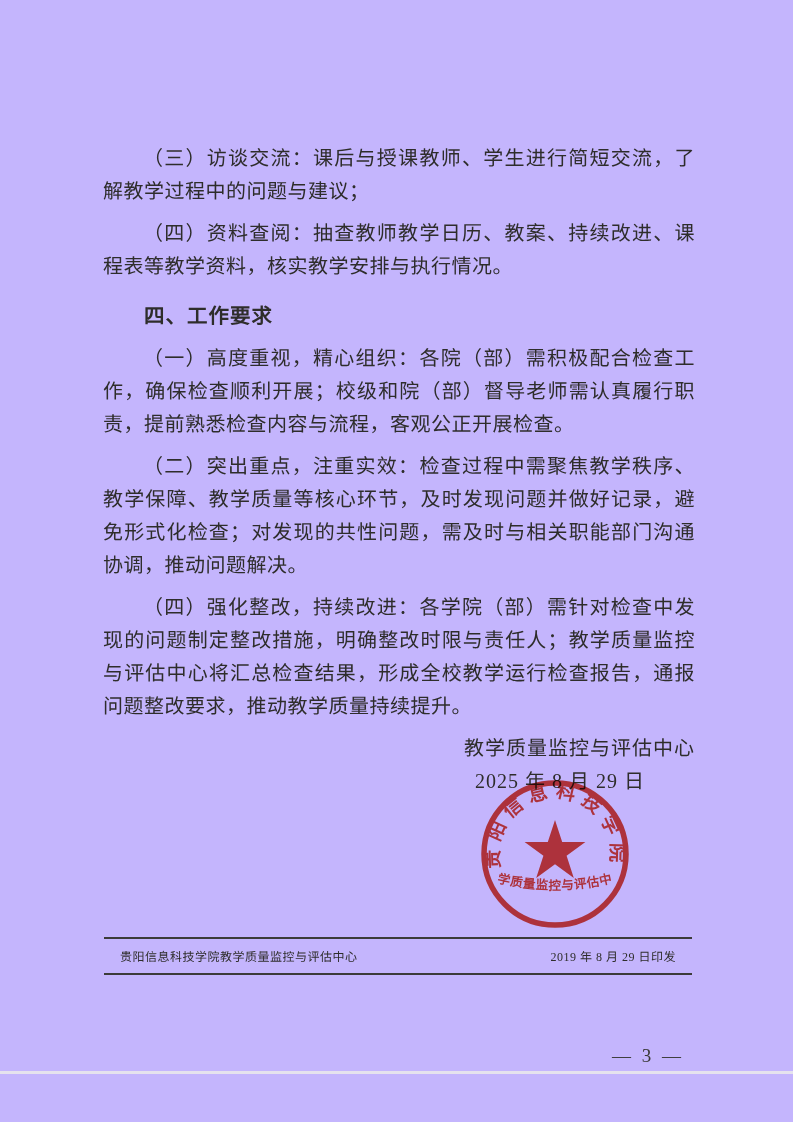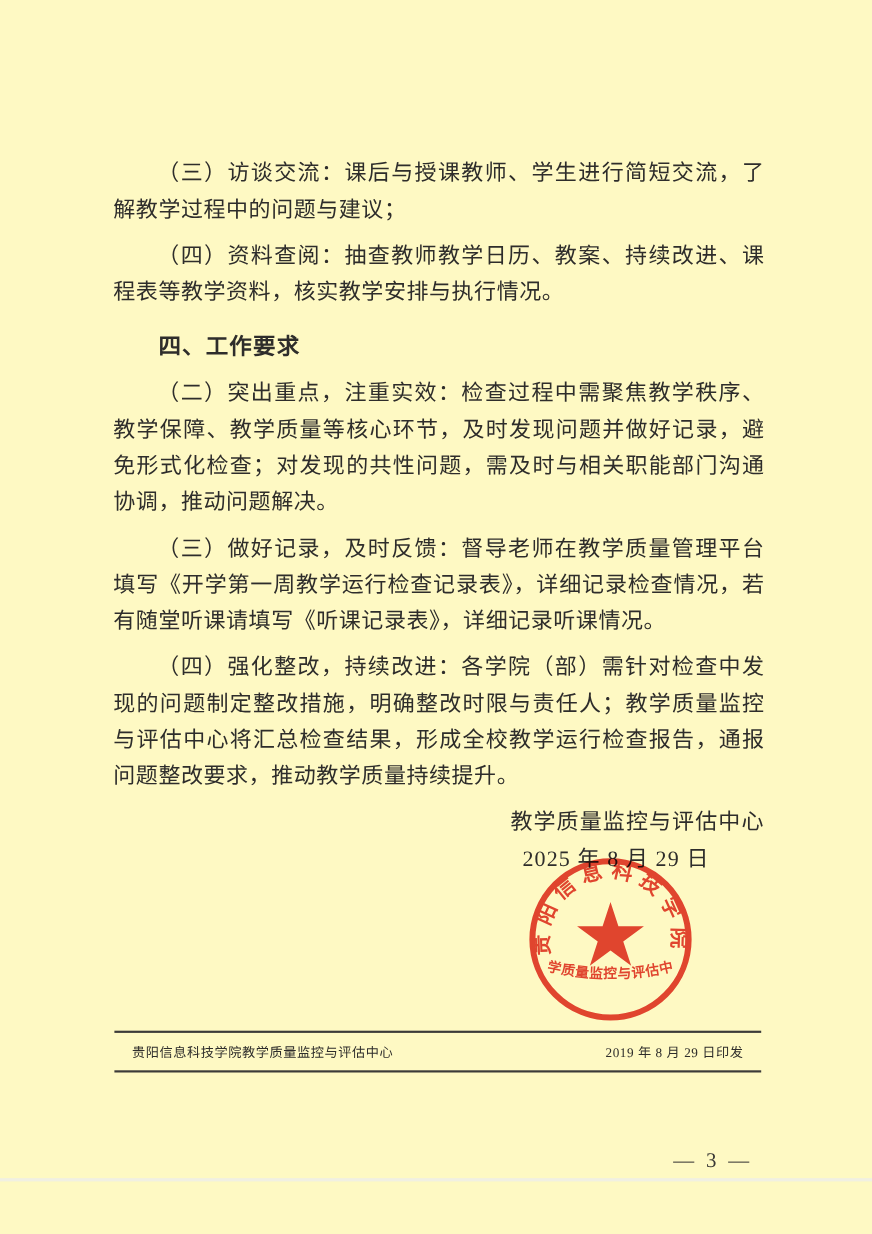--- a/index.html
+++ b/index.html
@@ -1,20 +1,20 @@
 <!DOCTYPE html>
 <html lang="zh-CN"><head>
 <meta charset="utf-8">
 <style>
   html, body { margin: 0; padding: 0; background: #ffffff; }
   .sheet {
     position: relative;
     width: 793px;
     height: 1122px;
-    background: #fef9c3;
+    background: #c4b5fd;
     overflow: hidden;
     font-family: "Liberation Serif", serif;
     color: #2e2d2b;
   }
   
   .doc-body {
     position: absolute;
     left: 103px;
     top: 142px;
     width: 592px;
@@ -89,22 +89,22 @@
 </style>
 </head>
 <body>
 
 <div class="sheet">
 
   <div class="doc-body">
     <p>（三）访谈交流：课后与授课教师、学生进行简短交流，了解教学过程中的问题与建议；</p>
     <p>（四）资料查阅：抽查教师教学日历、教案、持续改进、课程表等教学资料，核实教学安排与执行情况。</p>
     <h3>四、工作要求</h3>
+    <p>（一）高度重视，精心组织：各院（部）需积极配合检查工作，确保检查顺利开展；校级和院（部）督导老师需认真履行职责，提前熟悉检查内容与流程，客观公正开展检查。</p>
     <p>（二）突出重点，注重实效：检查过程中需聚焦教学秩序、教学保障、教学质量等核心环节，及时发现问题并做好记录，避免形式化检查；对发现的共性问题，需及时与相关职能部门沟通协调，推动问题解决。</p>
-    <p>（三）做好记录，及时反馈：督导老师在教学质量管理平台填写《开学第一周教学运行检查记录表》，详细记录检查情况，若有随堂听课请填写《听课记录表》，详细记录听课情况。</p>
     <p>（四）强化整改，持续改进：各学院（部）需针对检查中发现的问题制定整改措施，明确整改时限与责任人；教学质量监控与评估中心将汇总检查结果，形成全校教学运行检查报告，通报问题整改要求，推动教学质量持续提升。</p>
 
     <div class="signature">
       <div class="sig-dept">教学质量监控与评估中心</div>
       <div class="sig-date">2025 年 8 月 29 日</div>
     </div>
   </div>
 
   <div class="stamp">
     <svg width="156" height="156" viewBox="0 0 156 156">

